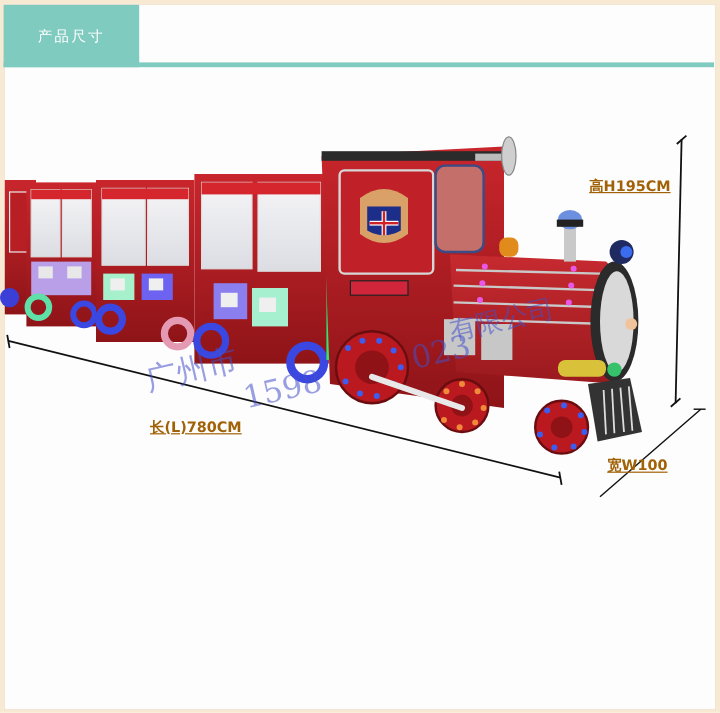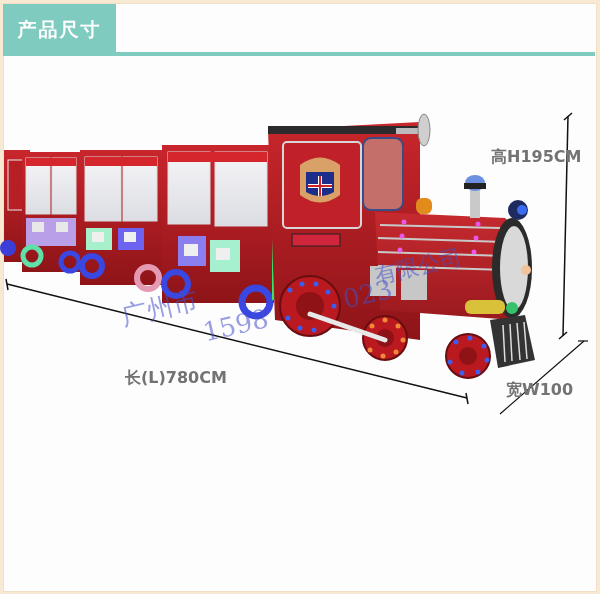--- a/index.html
+++ b/index.html
@@ -9,31 +9,31 @@
     font-family:"DejaVu Sans", sans-serif;
   }
   .frame {
     position:absolute; left:3px; top:3px; width:592px; height:587px;
     background:#fdfdfe;
     border:1px solid #f1dfc6;
   }
   .header-tab {
     position:absolute; left:3px; top:4px; width:113px; height:52px;
     background:#80cbbf;
-    color:#ffffff; font-size:19px; font-weight:bold; letter-spacing:2px;
+    color:#ffffff; font-size:12px; font-weight:normal; letter-spacing:2px;
     display:flex; align-items:center; justify-content:center;
   }
   .header-rule {
     position:absolute; left:3px; top:52px; width:592px; height:4px;
     background:#80cbbf;
   }
   .scene { position:absolute; left:0; top:0; width:600px; height:594px; }
   .dim-label {
-    position:absolute; font-size:16px; font-weight:bold; color:#737373;
-    font-family:"DejaVu Sans", sans-serif; white-space:nowrap;
+    position:absolute; font-size:12px; font-weight:bold; color:#a16207;
+    font-family:"DejaVu Sans", sans-serif; white-space:nowrap;text-decoration:underline;
   }
   .watermark {
     position:absolute; font-family:"DejaVu Serif", serif; color:rgba(70,80,200,0.55);
     font-size:26px; white-space:nowrap; transform:rotate(-13deg);
     transform-origin:left top;
   }
 </style>
 </head>
 <body>
 
@@ -237,14 +237,14 @@
   <span>1598</span>
 </div>
 <div class="watermark" style="left:340px; top:285px;">
   <span>023</span>
 </div>
 <div class="watermark" style="left:372px; top:262px; font-size:22px;">
   <span>有限公司</span>
 </div>
 
 <div class="dim-label" style="left:491px; top:147px;">高H195CM</div>
-<div class="dim-label" style="left:125px; top:368px;">长(L)780CM</div>
+<div class="dim-label" style="left:125px; top:348px;">长(L)780CM</div>
 <div class="dim-label" style="left:506px; top:380px;">宽W100</div>
 
 </body></html>

